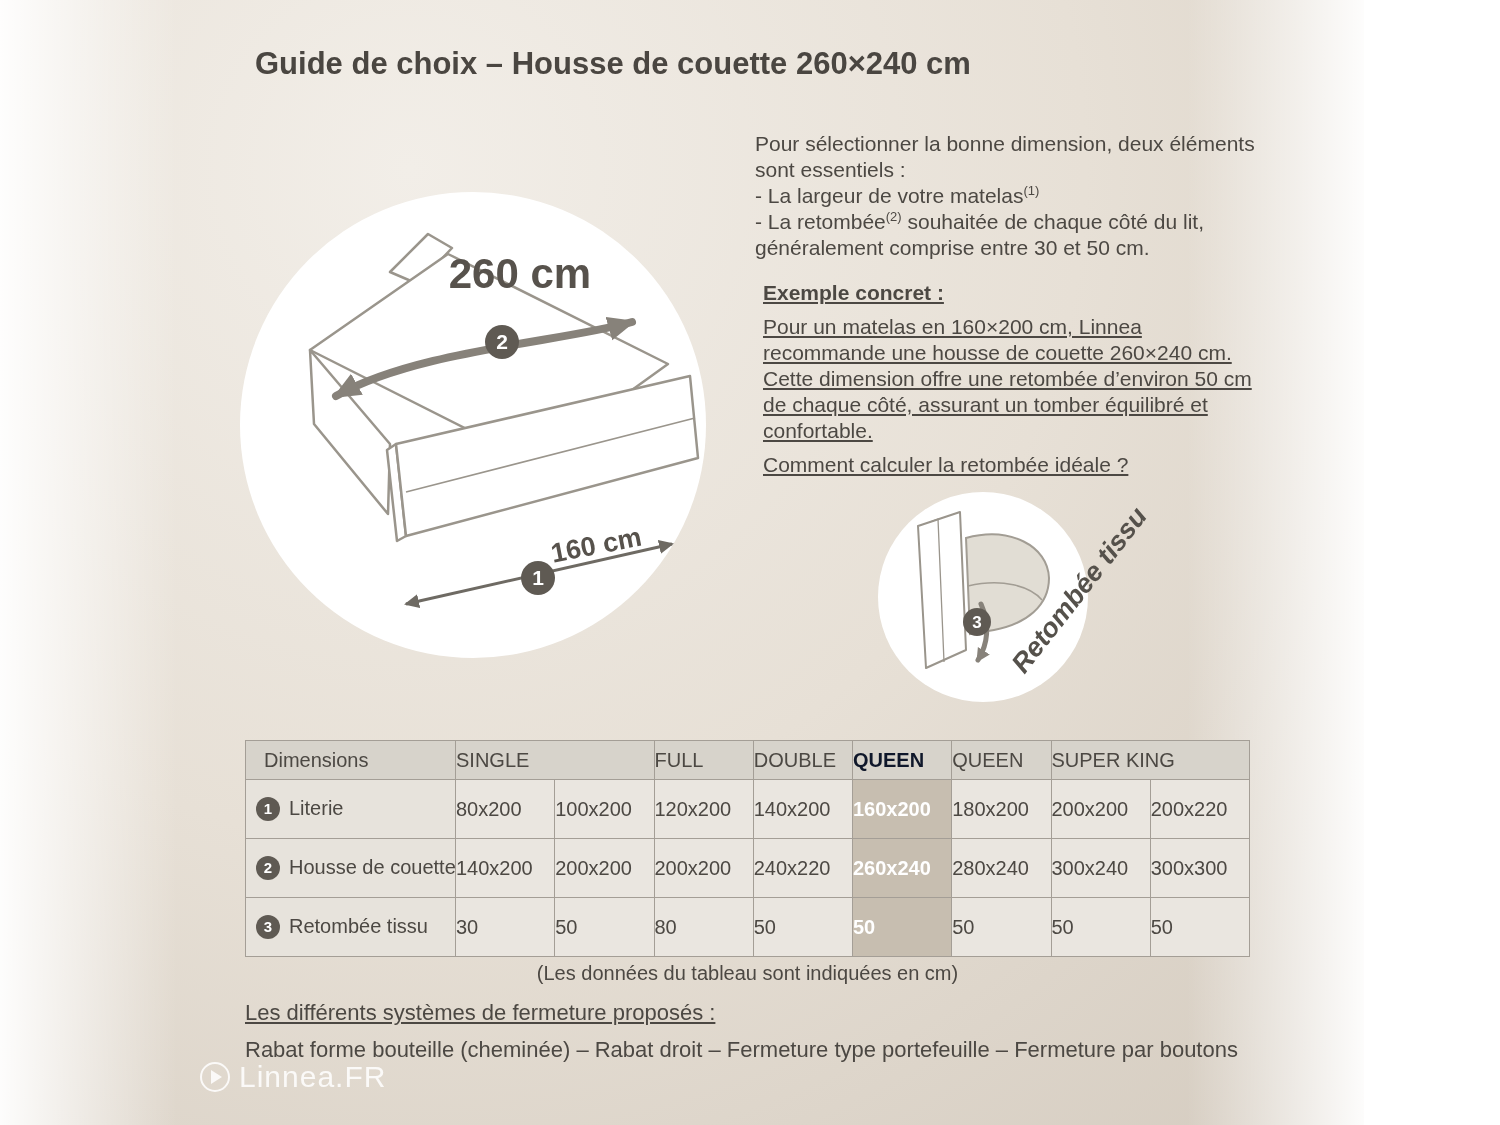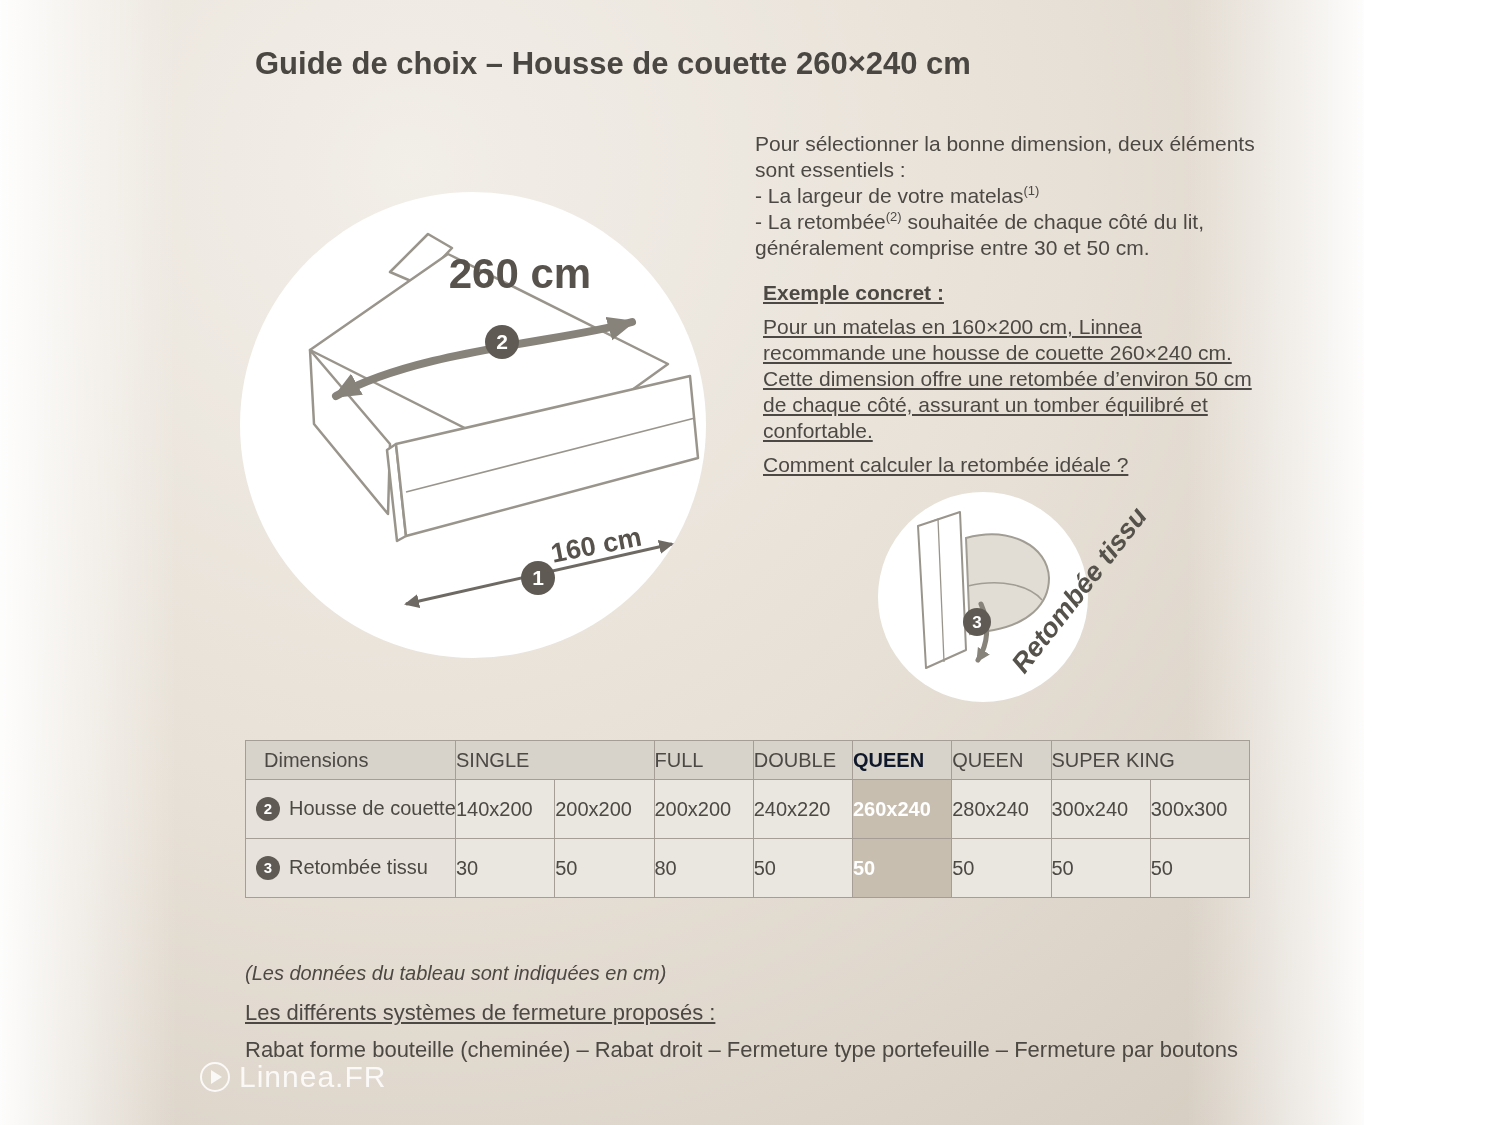--- a/index.html
+++ b/index.html
@@ -38,21 +38,21 @@
   .size-table thead th{height:38px;background:#d7d3cb;font-weight:400;}
   .size-table th.th-dim{text-align:left;padding-left:18px;}
   .size-table th.hl-head{font-weight:700;color:#0f172a;}
   .size-table tbody td{height:58px;background:#eae6e0;}
   .size-table td.row-label{text-align:left;padding-left:10px;background:#e7e3dc;white-space:nowrap;}
   .size-table td.hl{background:#c7beb0;color:#ffffff;font-weight:700;}
   .badge{
     display:inline-block;width:24px;height:24px;border-radius:50%;background:#5f5a53;color:#fff;
     font-size:15px;font-weight:700;text-align:center;line-height:24px;margin-right:9px;vertical-align:middle;
   }
-  .footnote{position:absolute;left:245px;top:962px;width:1005px;text-align:left;font-style:italic;font-size:20px;}
+  .footnote{position:absolute;left:245px;top:962px;width:1005px;text-align:center;font-size:20px;}
 
   .closures-heading{position:absolute;left:245px;top:1000px;margin:0;font-size:22px;text-decoration:underline;}
   .closures-body{position:absolute;left:245px;top:1037px;margin:0;font-size:22px;}
 
   .watermark{position:absolute;left:200px;top:1060px;display:flex;align-items:center;gap:9px;
     color:rgba(255,255,255,.85);font-size:30px;letter-spacing:1px;}
   .wm-icon{width:26px;height:26px;border:2px solid rgba(255,255,255,.85);border-radius:50%;position:relative;flex:0 0 auto;}
   .wm-icon::after{content:"";position:absolute;left:9px;top:6px;border-left:11px solid rgba(255,255,255,.85);
     border-top:7px solid transparent;border-bottom:7px solid transparent;}
 </style>
@@ -142,20 +142,31 @@
         <th colspan="2">SINGLE</th>
         <th>FULL</th>
         <th>DOUBLE</th>
         <th class="hl-head">QUEEN</th>
         <th>QUEEN</th>
         <th colspan="2">SUPER KING</th>
       </tr>
     </thead>
     <tbody>
       <tr>
+        <td class="row-label"><span class="badge">1</span><span>Literie</span></td>
+        <td>80x200</td>
+        <td>100x200</td>
+        <td>120x200</td>
+        <td>140x200</td>
+        <td class="hl">160x200</td>
+        <td>180x200</td>
+        <td>200x200</td>
+        <td>200x220</td>
+      </tr>
+      <tr>
         <td class="row-label"><span class="badge">2</span><span>Housse de couette</span></td>
         <td>140x200</td>
         <td>200x200</td>
         <td>200x200</td>
         <td>240x220</td>
         <td class="hl">260x240</td>
         <td>280x240</td>
         <td>300x240</td>
         <td>300x300</td>
       </tr>

